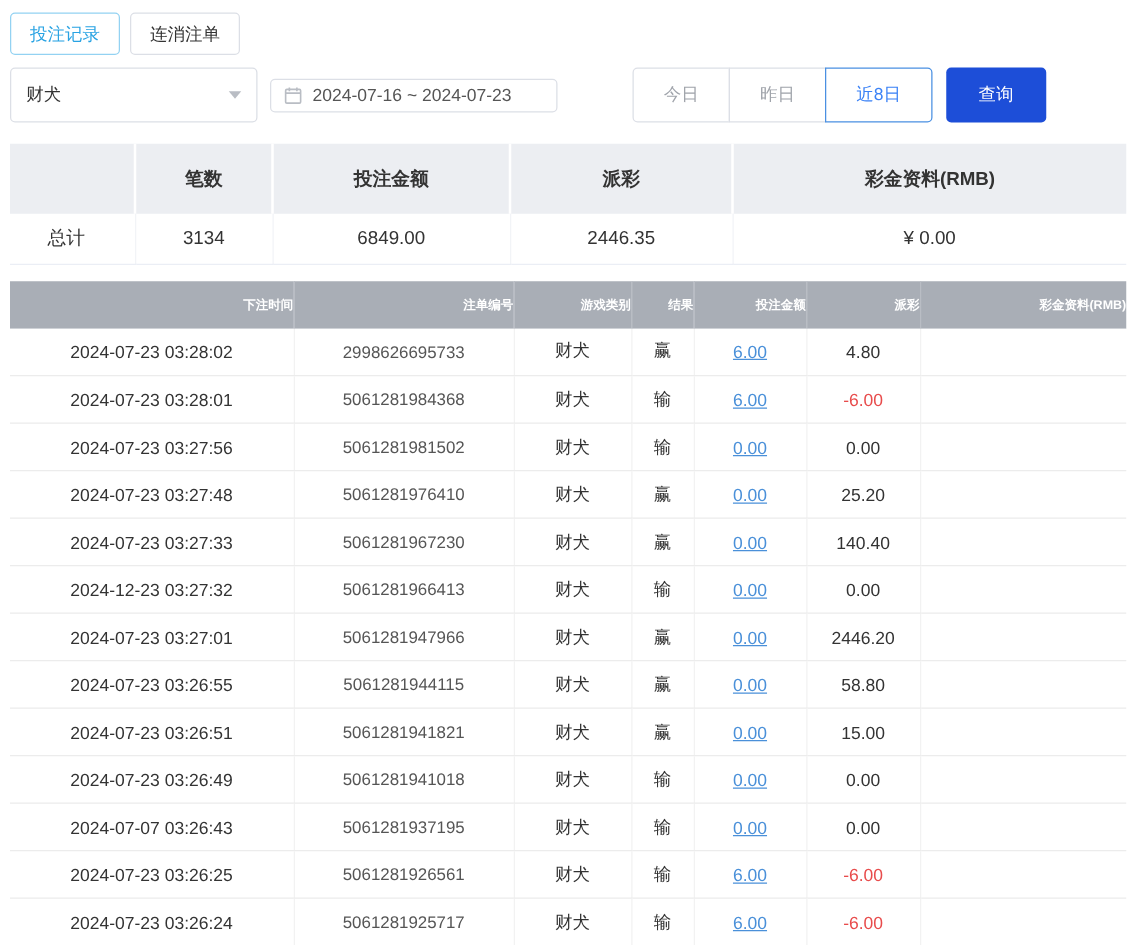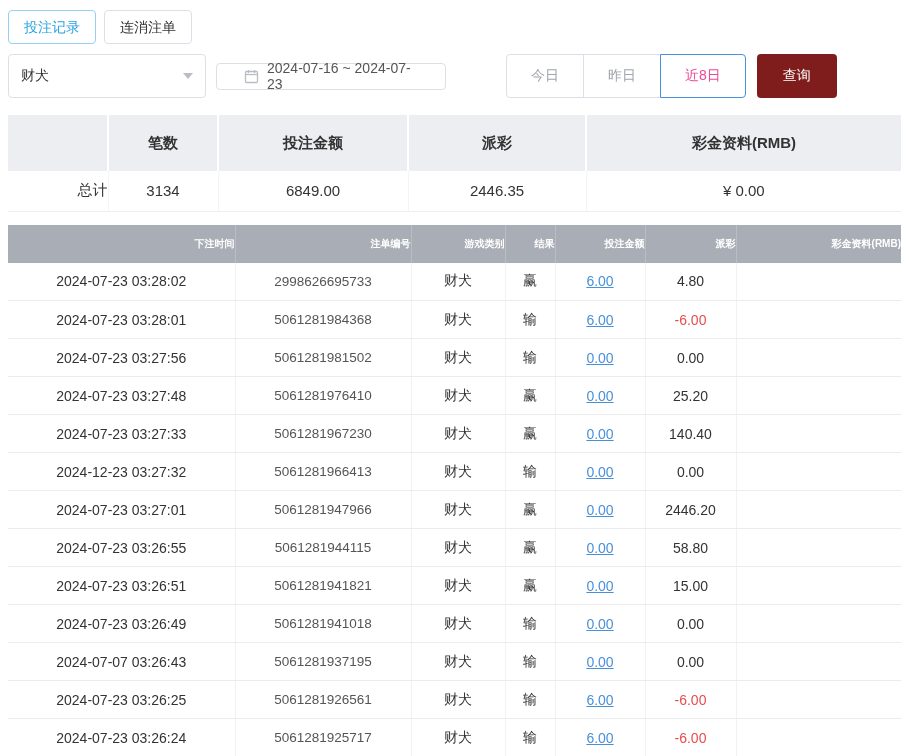--- a/index.html
+++ b/index.html
@@ -15,42 +15,42 @@
   .tab.active { border-color: #93d2f2; color: #29a3e3; }
 
   
   .filter-row { display: flex; align-items: center; margin-bottom: 17px; }
   .select { width: 198px; height: 44px; border: 1px solid #dcdfe6; border-radius: 4px;
     display: flex; align-items: center; justify-content: space-between;
     padding: 0 12px; font-size: 14px; color: #333; cursor: pointer; background: #fff; }
   .caret { width: 0; height: 0; border-left: 5px solid transparent;
     border-right: 5px solid transparent; border-top: 6px solid #b9bdc4; }
   .date-picker { width: 230px; height: 27px; border: 1px solid #dcdfe6; border-radius: 4px;
-    display: flex; align-items: center; gap: 8px; padding: 0 27px;
+    display: flex; align-items: center; gap: 8px; padding: 0 10px;
     font-size: 14px; color: #555; margin-left: 10px; cursor: pointer; background: #fff; }
   .btn-group { display: flex; margin-left: 12px; }
   .range-btn { height: 44px; padding: 0 24px; background: #fff; border: 1px solid #dcdfe6;
     color: #a0a4ab; font-size: 14px; cursor: pointer; font-family: inherit; position: relative; margin-left: 48px; }
   .range-btn + .range-btn { margin-left: -1px; }
   .range-btn:first-child { border-radius: 4px 0 0 4px; }
   .range-btn:last-child { border-radius: 0 4px 4px 0; }
-  .range-btn.active { color: #ec4899; border-color: #4a90e2; z-index: 1; }
-  .search-btn { height: 44px; width: 80px; margin-left: 11px; background: #7f1d1d;
+  .range-btn.active { color: #3b82f6; border-color: #4a90e2; z-index: 1; }
+  .search-btn { height: 44px; width: 80px; margin-left: 11px; background: #1d4ed8;
     color: #fff; border: none; border-radius: 4px; font-size: 14px; cursor: pointer;
     font-family: inherit; }
 
   
   table { border-collapse: collapse; width: 893px; table-layout: fixed; }
   .summary th { background: #eceef2; height: 56px; font-size: 15px; font-weight: 700;
     color: #333; text-align: center; border-right: 2px solid #fff; }
   .summary th:last-child { border-right: none; }
   .summary td { height: 40px; font-size: 15px; color: #333; text-align: center;
     border-bottom: 1px solid #ebeef5; border-right: 1px solid #f2f4f7; }
   .summary td:last-child { border-right: none; }
-  .summary td.label { text-align: right; padding-left: 30px; }
+  .summary td.label { text-align: left; padding-left: 30px; }
 
   
   .records { margin-top: 13px; }
   .records th { background: #a9aeb6; color: #fff; height: 38px; font-size: 10px;
     font-weight: 700; text-align: right; border-right: 1px solid #b9bdc4; }
   .records th:last-child { border-right: none; }
   .records td { height: 38px; font-size: 14px; color: #333; text-align: center;
     border-bottom: 1px solid #ececec; border-right: 1px solid #f2f2f2;
     background: #fff; }
   .records td:last-child { border-right: none; }

